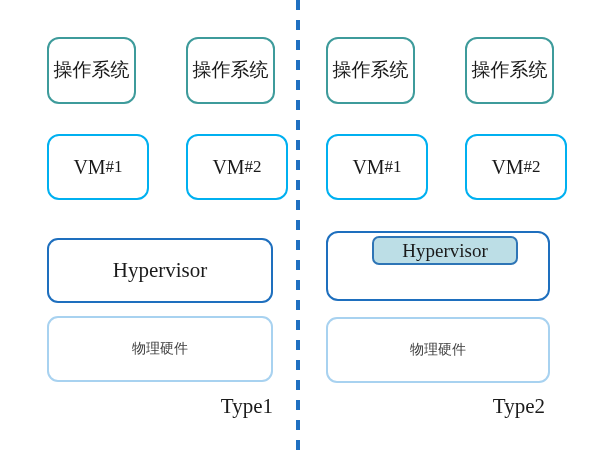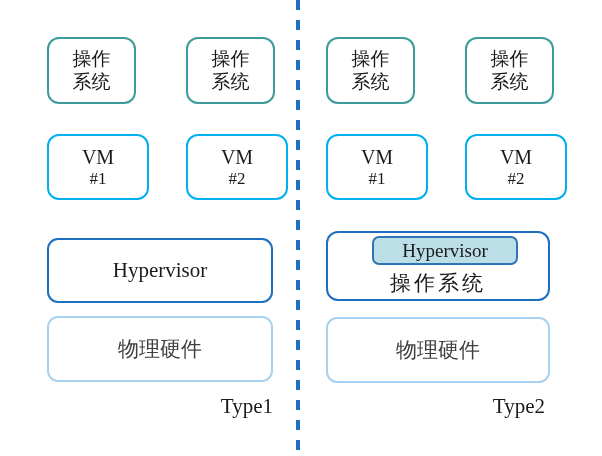--- a/index.html
+++ b/index.html
@@ -24,21 +24,21 @@
     background: repeating-linear-gradient(
       to bottom,
       #1F70C1 0px, #1F70C1 10px,
       transparent 10px, transparent 20px
     );
   }
   .box {
     position: absolute;
     box-sizing: border-box;
     display: flex;
-    flex-direction: column;
+    flex-direction: row;
     align-items: center;
     justify-content: center;
     text-align: center;
     background: #ffffff;
     color: #1a1a1a;
   }
   .box-os {
     width: 89px;
     height: 67px;
     border: 2px solid #3E9B9B;
@@ -60,21 +60,21 @@
     height: 65px;
     border: 2.5px solid #1E6FBE;
     border-radius: 11px;
     font-size: 21px;
   }
   .box-hw {
     width: 226px;
     height: 66px;
     border: 2px solid #A8D2F0;
     border-radius: 11px;
-    font-size: 21px;
+    font-size: 14px;
     color: #404040;
   }
   .box-combined {
     width: 224px;
     height: 70px;
     border: 2.5px solid #1E6FBE;
     border-radius: 12px;
     justify-content: flex-end;
   }
   .inner-hyper {
@@ -162,21 +162,20 @@
   </div>
   <div class="box box-vm" style="left:465px; top:134px;">
     <span class="vm-line1">VM</span>
     <span class="vm-line2">#2</span>
   </div>
 
   <div class="box box-combined" style="left:326px; top:231px;">
     <div class="inner-hyper">
       <span>Hypervisor</span>
     </div>
-    <div class="host-os-label">操作系统</div>
   </div>
 
   <div class="box box-hw" style="left:326px; top:317px; width:224px;">
     <span>物理硬件</span>
   </div>
 
   <div class="type-label" style="left:321px; width:224px;">Type2</div>
 
 </div>
 

